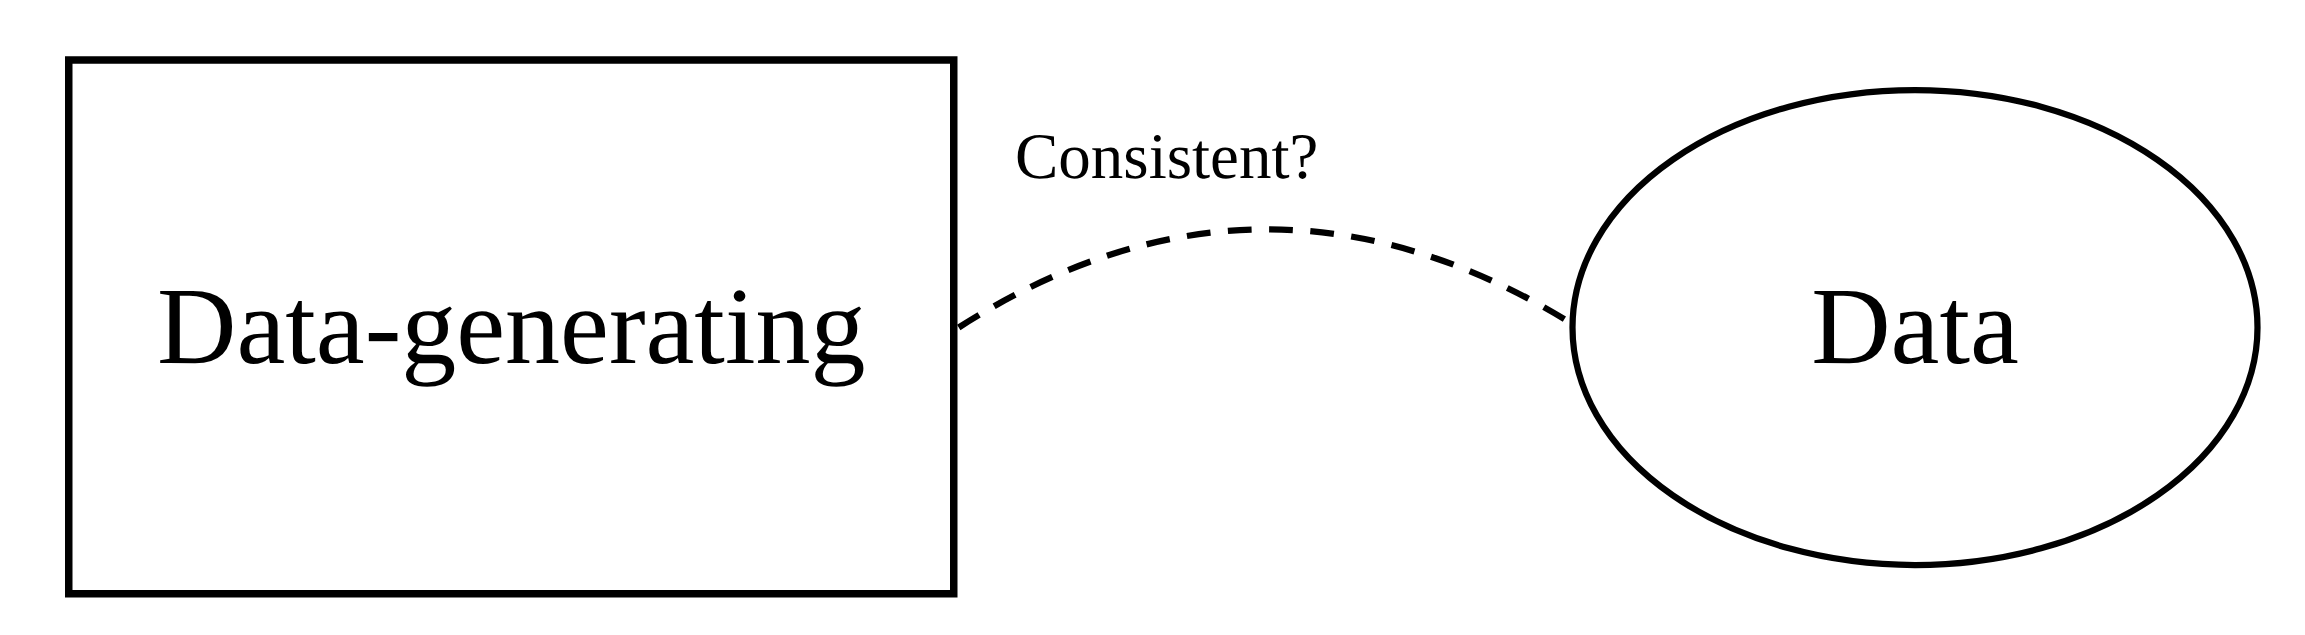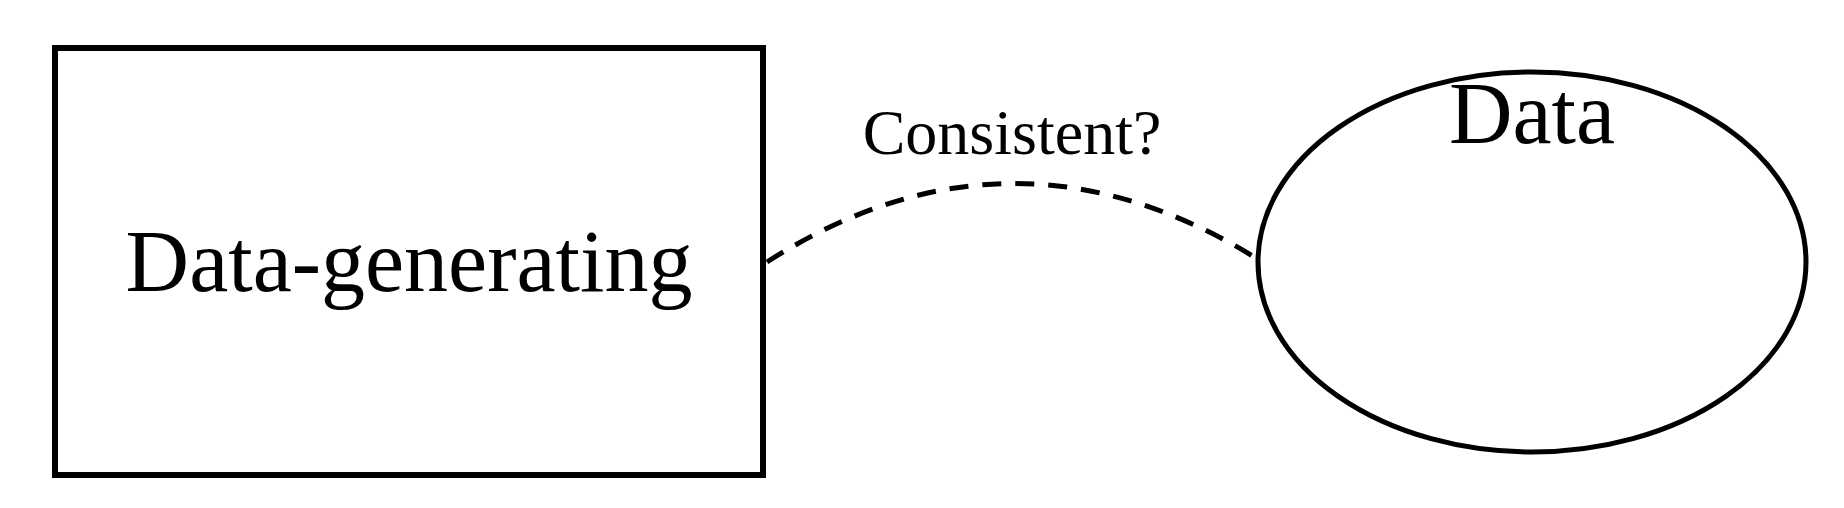--- a/index.html
+++ b/index.html
@@ -44,30 +44,29 @@
     font-size: 88px;
     line-height: 112px;
   }
   .data-node-label {
     left: 1256px;
     top: 70px;
     width: 552px;
     height: 384px;
     display: flex;
     justify-content: center;
-    align-items: flex-start;
+    align-items: center;
     font-size: 88px;
     line-height: 1;
   }
   .connector-label {
     left: 812px;
     top: 95px;
     width: 400px;
-    text-align: center;
-    font-size: 64px;
+    font-size: 52px;
     line-height: 1.2;
   }
 </style>
 </head>
 <body>
 
 <div class="canvas">
 
   <svg class="shapes" viewBox="0 0 1844 508" xmlns="http://www.w3.org/2000/svg" aria-hidden="true">
 

